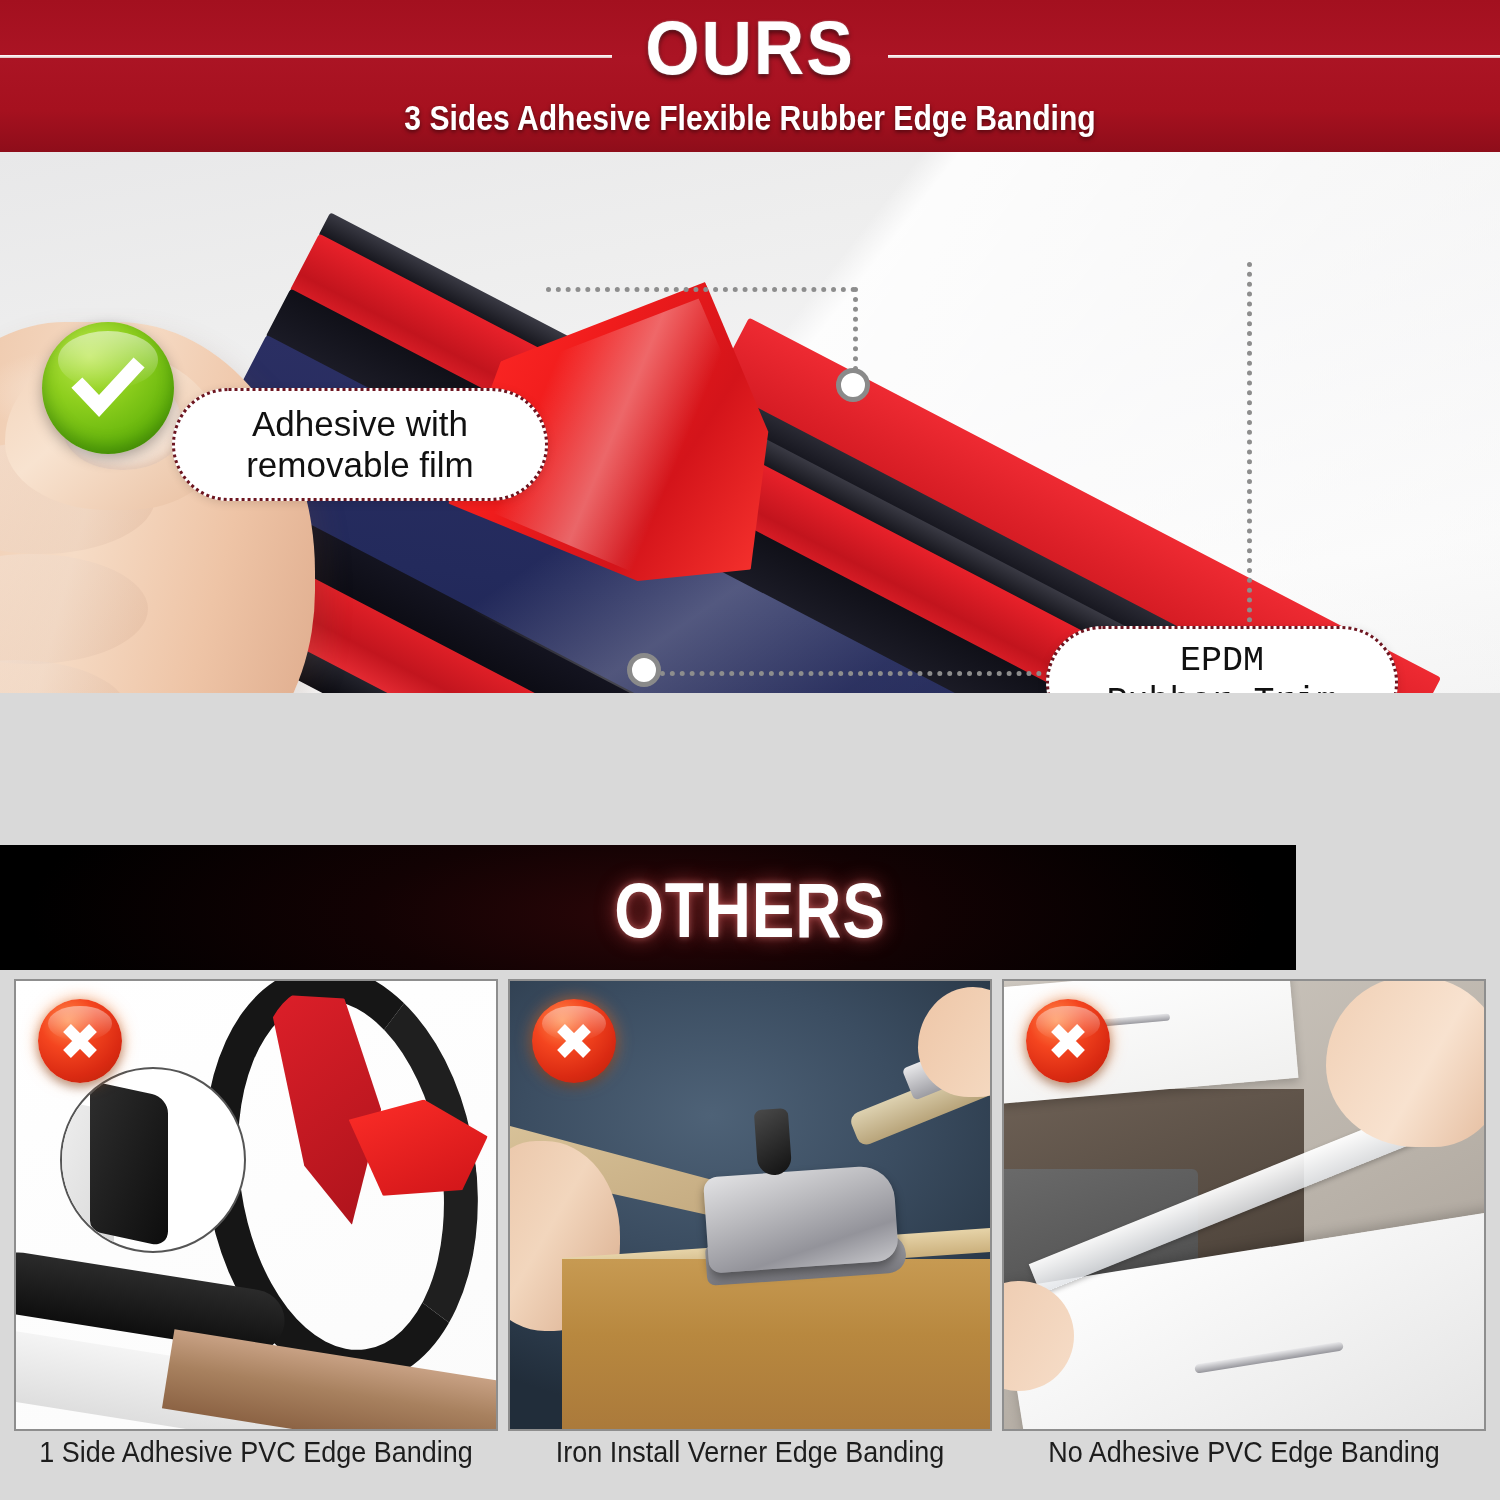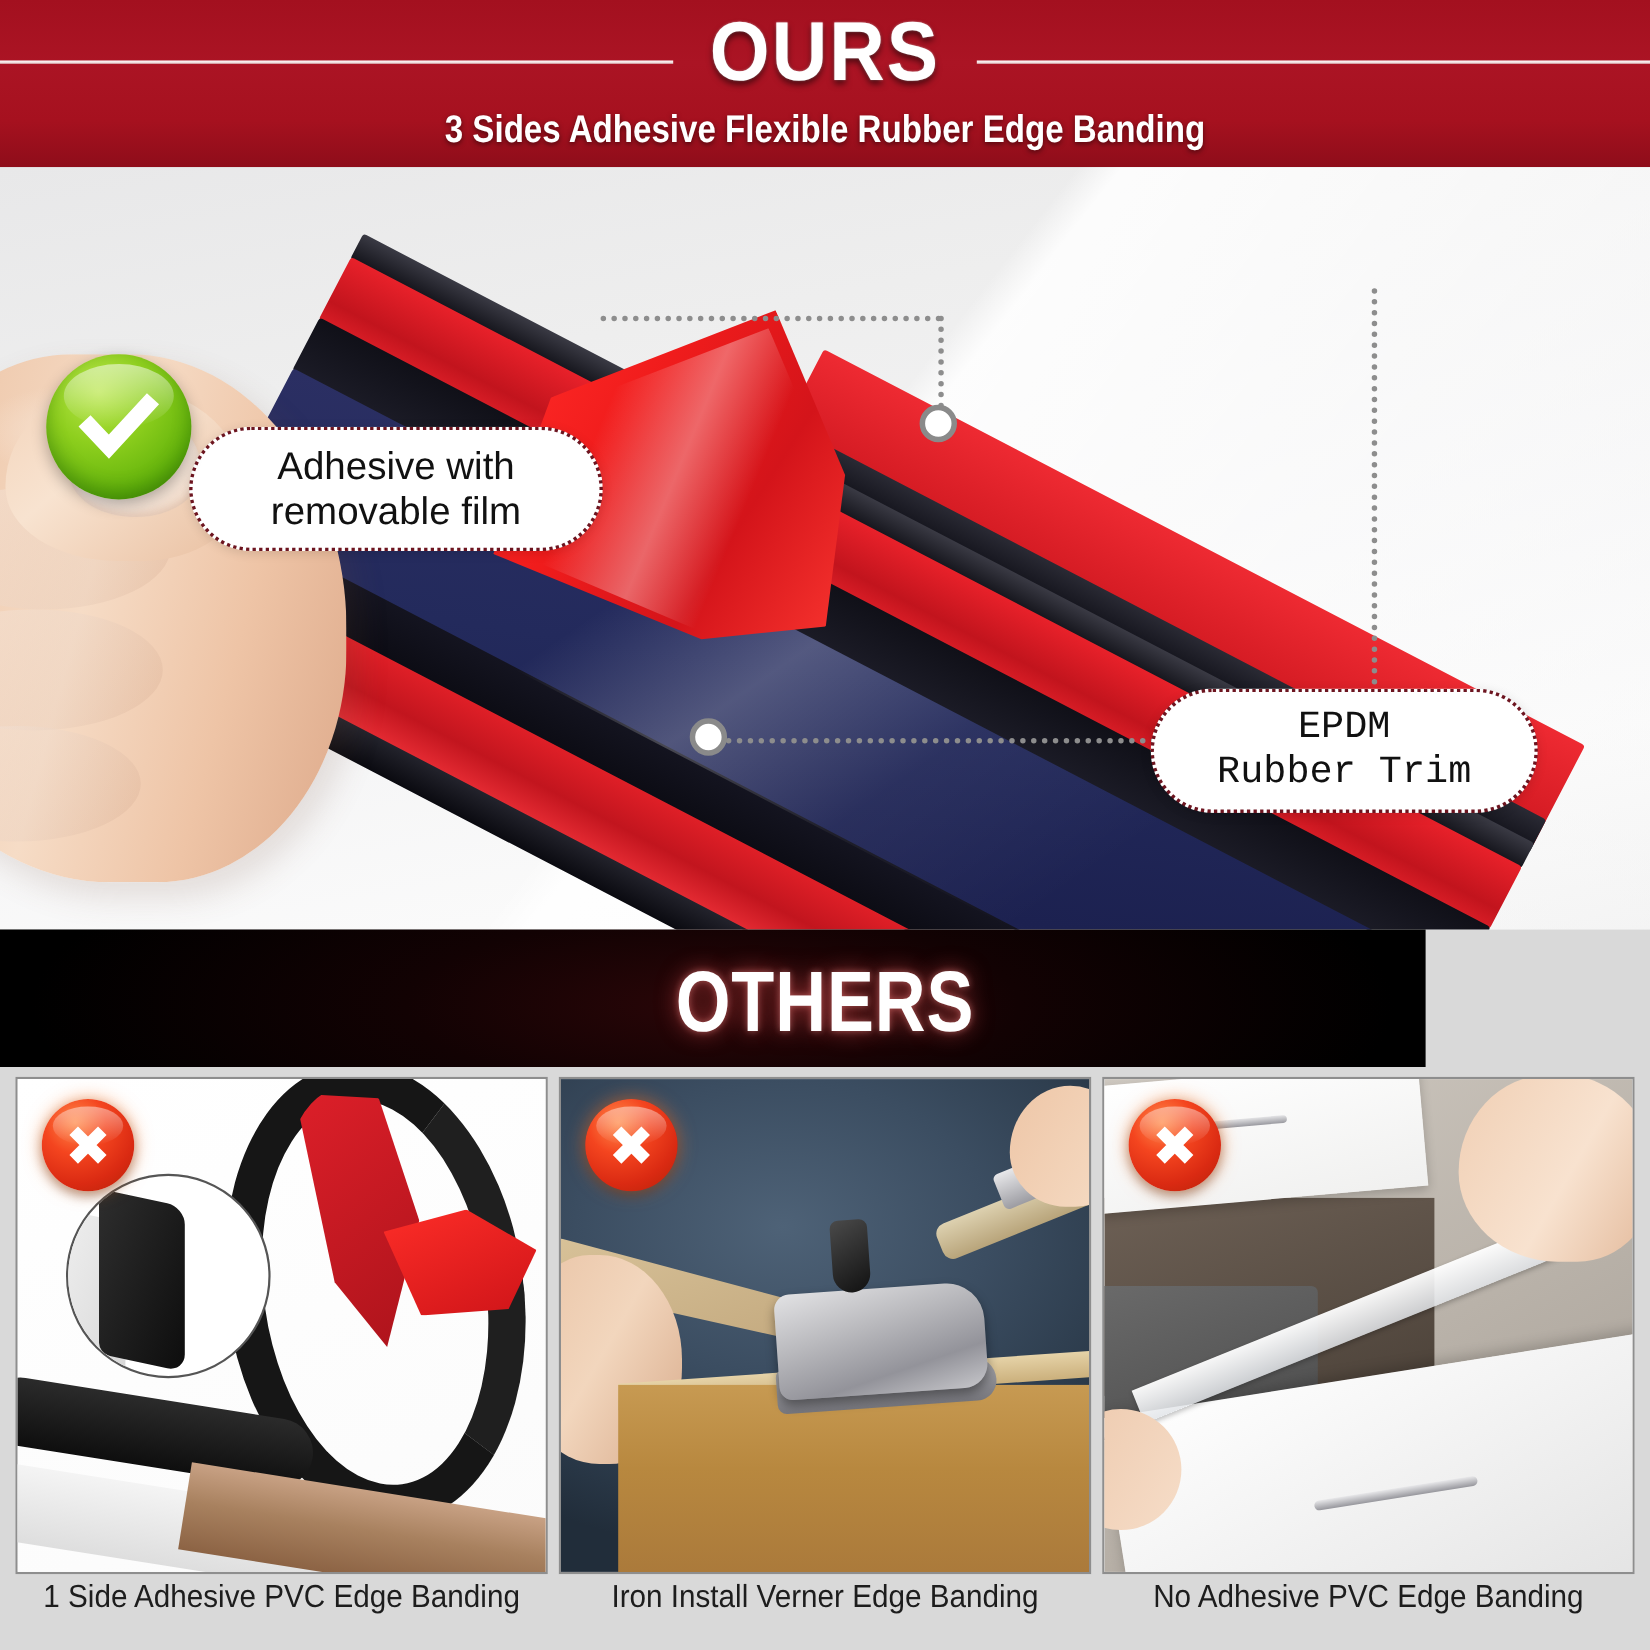--- a/index.html
+++ b/index.html
@@ -30,21 +30,21 @@
   }
   .ours-sub{
     position:absolute; left:0; top:98px; width:1500px; text-align:center;
     font-size:35px; font-weight:bold; color:#ffffff;
     text-shadow:0 2px 5px rgba(0,0,0,.5);
     transform:scaleX(.86); transform-origin:center;
   }
 
   
   .hero{
-    position:absolute; left:0; top:152px; width:1500px; height:693px;
+    position:absolute; left:0; top:152px; width:1500px; height:541px;
     background:
       linear-gradient(128deg, rgba(255,255,255,0) 0%, rgba(255,255,255,0) 48%, rgba(255,255,255,.85) 50%, rgba(255,255,255,.55) 70%, rgba(248,248,248,.3) 100%),
       linear-gradient(170deg,#e8e8e9 0%,#eeeeee 26%,#f4f4f5 55%,#fafafa 80%,#f2f2f2 100%);
     overflow:hidden;
   }
 
   
   .hand{
     position:absolute; left:-115px; top:170px; width:430px; height:480px;
     background:

